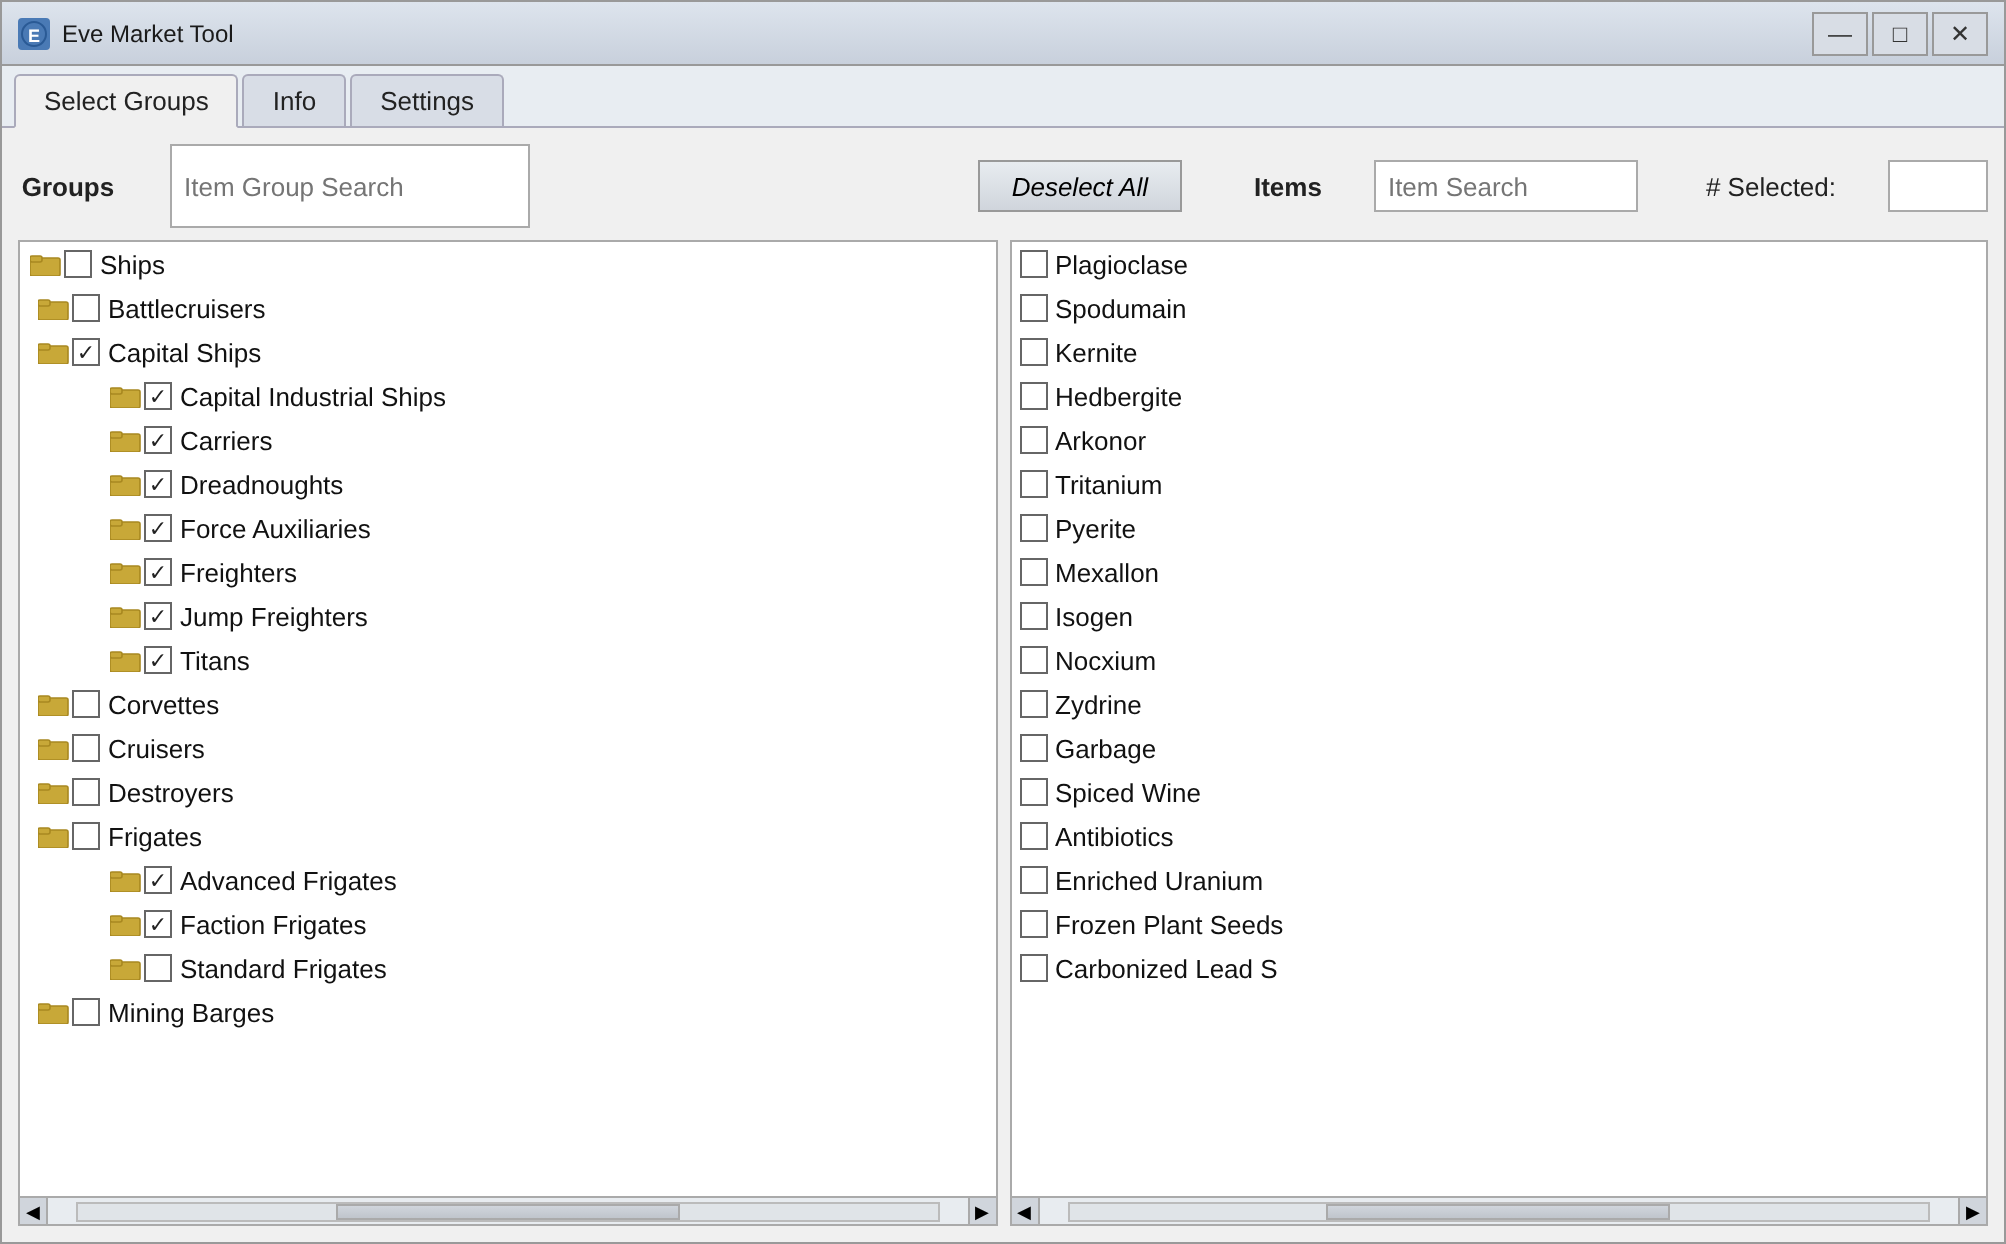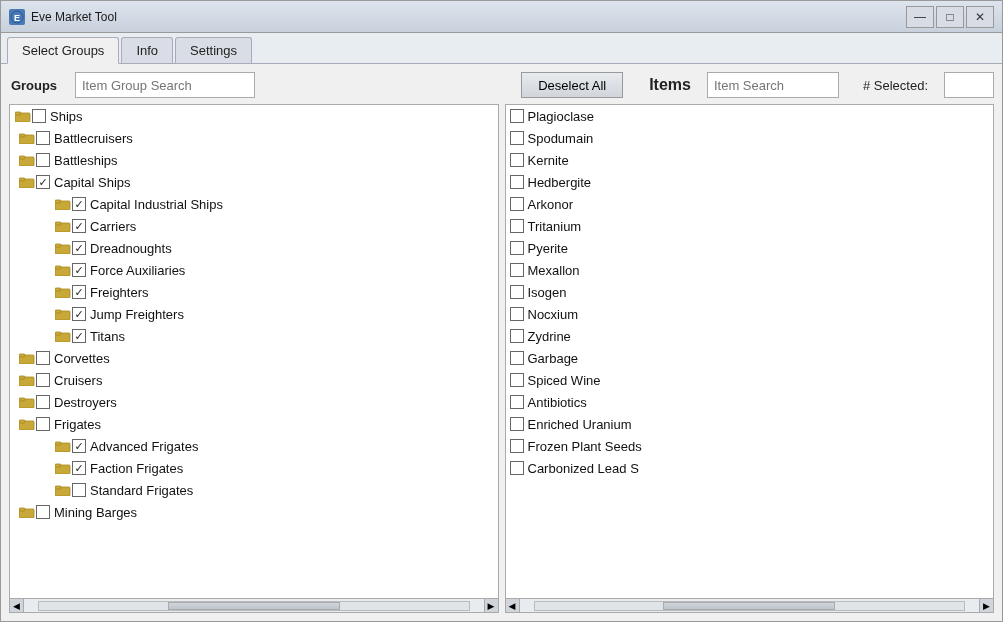--- a/index.html
+++ b/index.html
@@ -93,49 +93,50 @@
       display: flex;
       flex-direction: column;
       padding: 8px;
       gap: 6px;
       overflow: hidden;
     }
 
     .top-bar {
       display: flex;
       align-items: center;
-      gap: 16px;
+      gap: 26px;
     }
     .section-label {
       font-size: 13px;
       font-weight: bold;
       color: #222;
       min-width: 50px;
       text-align: center;
     }
     .search-input {
       border: 1px solid #aaa;
       background: white;
       padding: 3px 6px;
       font-size: 13px;
-      height: 26px;
+      height: 42px;
       width: 180px;
     }
     .deselect-btn {
       border: 1px solid #999;
       background: linear-gradient(to bottom, #e8ecf0, #d0d5dc);
       padding: 3px 16px;
       font-size: 13px;
       cursor: pointer;
       height: 26px;
       margin-left: auto;
+      font-style: italic;
     }
 
     .items-label {
-      font-size: 16px;
+      font-size: 13px;
       font-weight: bold;
       color: #222;
       margin-left: 10px;
     }
     .item-search-input {
       border: 1px solid #aaa;
       background: white;
       padding: 3px 6px;
       font-size: 13px;
       height: 26px;
@@ -343,30 +344,20 @@
             <span class="folder-icon">
               <svg class="folder-svg" viewBox="0 0 16 12" fill="none">
                 <rect x="0" y="3" width="15" height="9" rx="1" fill="#c8a838" stroke="#a88820" stroke-width="0.8"></rect>
                 <rect x="0" y="2" width="6" height="3" rx="1" fill="#c8a838" stroke="#a88820" stroke-width="0.8"></rect>
               </svg>
             </span>
             <span class="checkbox empty"></span>
             <span class="item-label">Battlecruisers</span>
           </div>
 
-          <div class="tree-item indent-2">
-            <span class="folder-icon">
-              <svg class="folder-svg" viewBox="0 0 16 12" fill="none">
-                <rect x="0" y="3" width="15" height="9" rx="1" fill="#c8a838" stroke="#a88820" stroke-width="0.8"></rect>
-                <rect x="0" y="2" width="6" height="3" rx="1" fill="#c8a838" stroke="#a88820" stroke-width="0.8"></rect>
-              </svg>
-            </span>
-            <span class="checkbox empty"></span>
-            <span class="item-label">Battleships</span>
-          </div>
 
           <div class="tree-item indent-2">
             <span class="folder-icon">
               <svg class="folder-svg" viewBox="0 0 16 12" fill="none">
                 <rect x="0" y="3" width="15" height="9" rx="1" fill="#c8a838" stroke="#a88820" stroke-width="0.8"></rect>
                 <rect x="0" y="2" width="6" height="3" rx="1" fill="#c8a838" stroke="#a88820" stroke-width="0.8"></rect>
               </svg>
             </span>
             <span class="checkbox checked">✓</span>
             <span class="item-label">Capital Ships</span>

